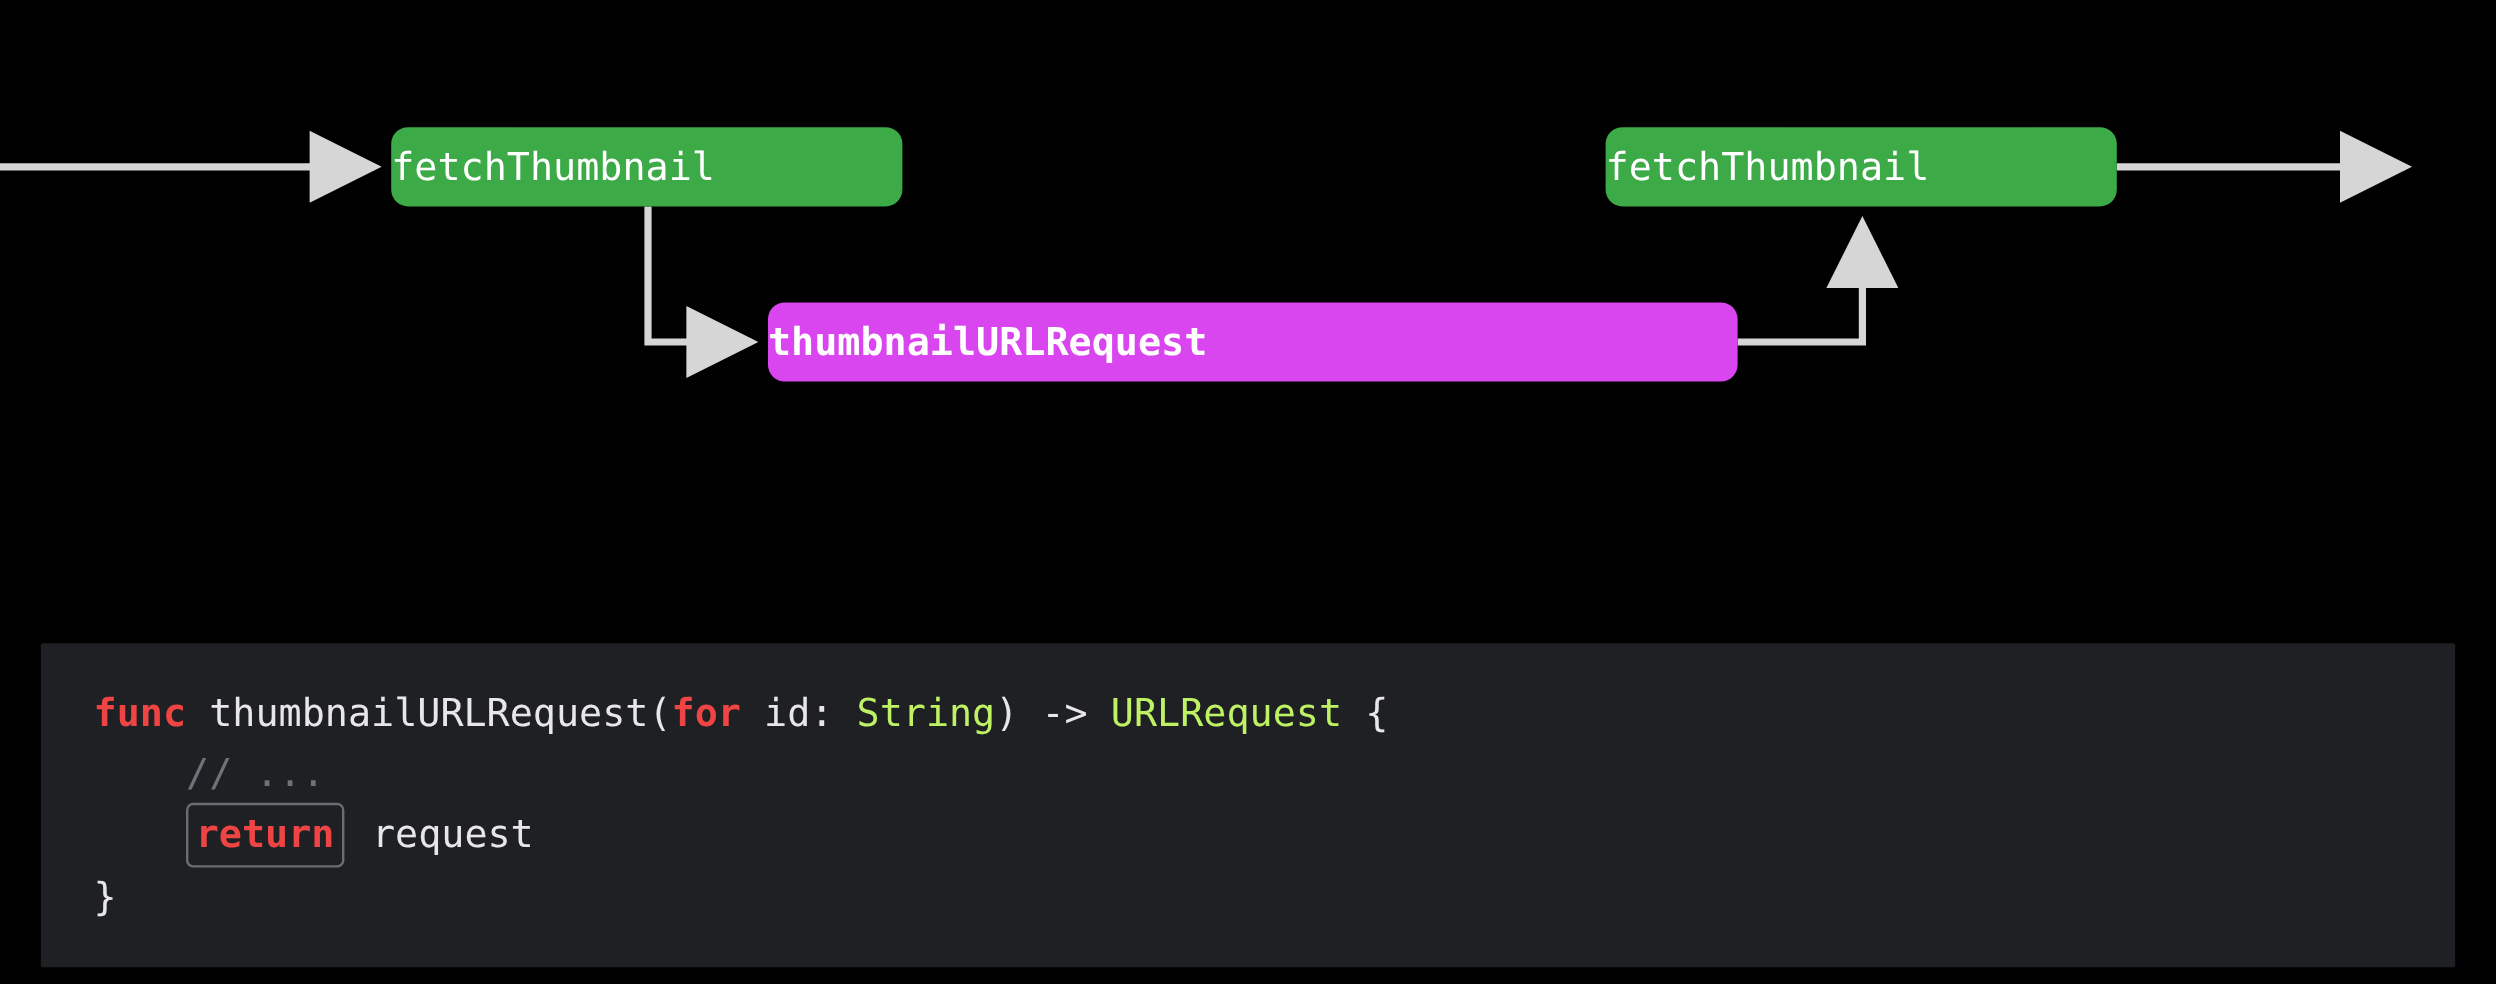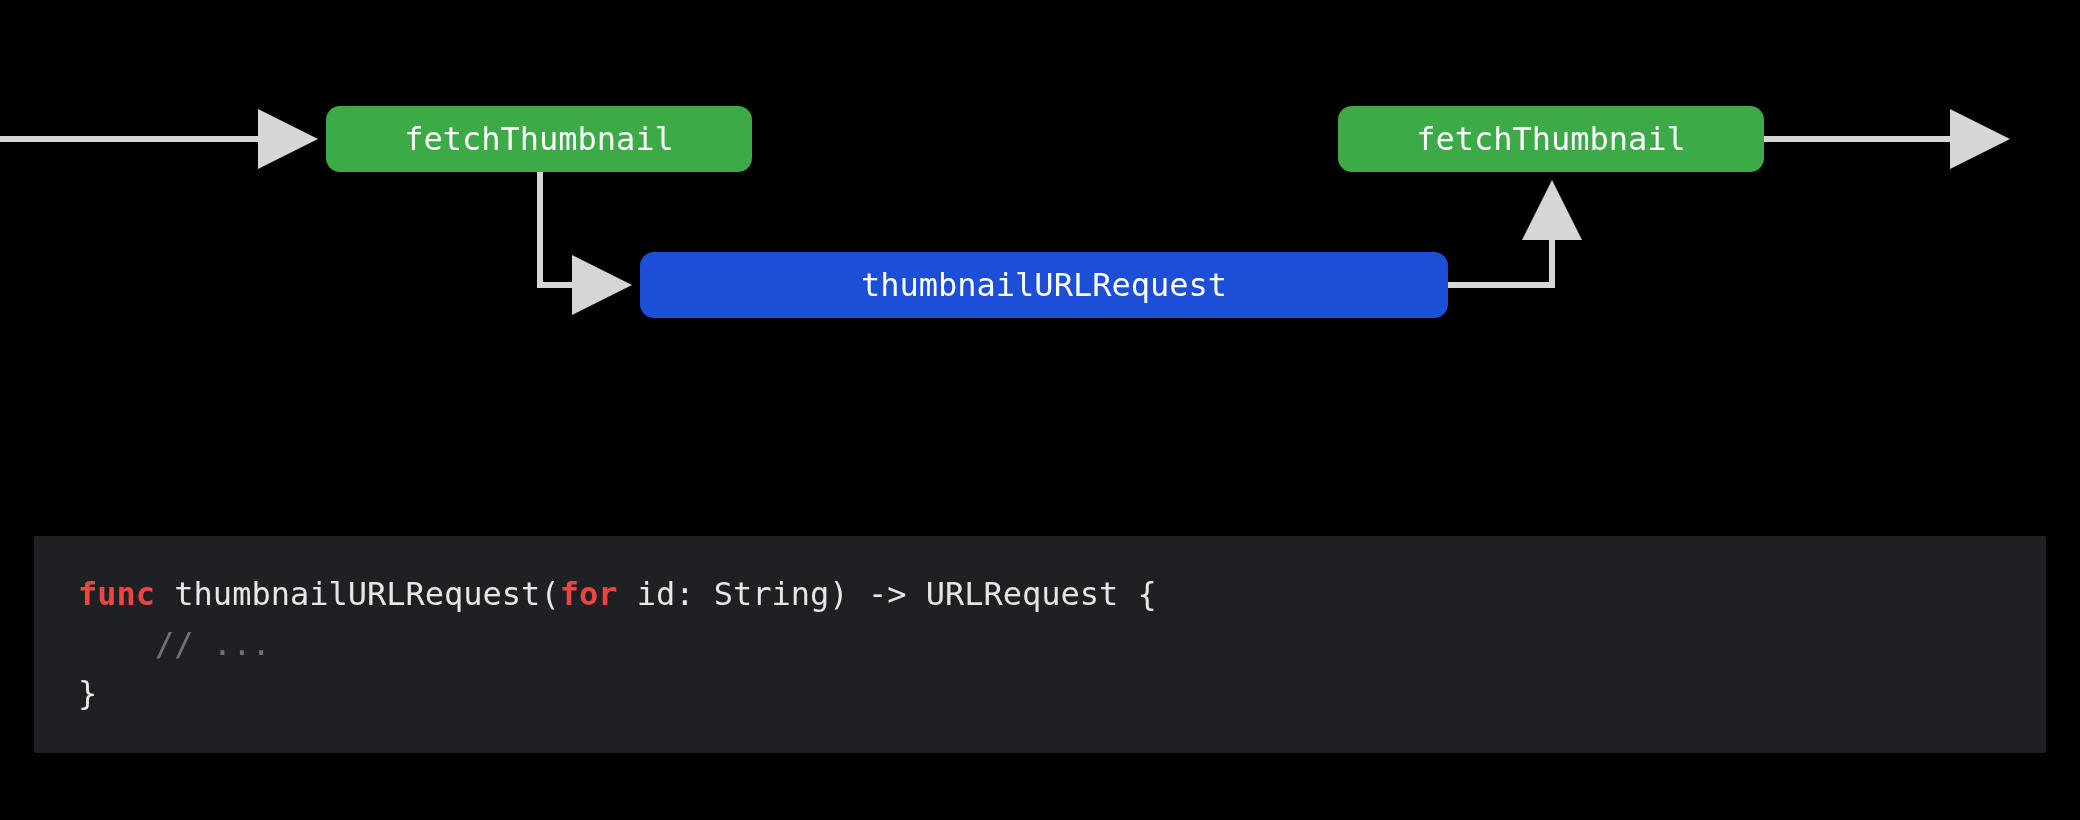--- a/index.html
+++ b/index.html
@@ -16,31 +16,31 @@
     top: 0;
     left: 0;
     width: 2080px;
     height: 400px;
   }
   .node {
     position: absolute;
     border-radius: 14px;
     display: flex;
     align-items: center;
-    justify-content: center;
     font-size: 32px;
     font-weight: 400;
     color: #fff;
     font-family: 'SF Mono', 'Menlo', 'Monaco', 'Consolas', monospace;
   }
   .node-green {
     background: #3caa47;
   }
   .node-orange {
-    background: #1d4ed8;
+    background: #d946ef;
+    font-weight: bold;
   }
   #node-left   { left: 326px;  top: 106px; width: 426px; height: 66px; }
   #node-middle { left: 640px;  top: 252px; width: 808px; height: 66px; }
   #node-right  { left: 1338px; top: 106px; width: 426px; height: 66px; }
 
   svg.arrows {
     position: absolute;
     top: 0; left: 0;
     width: 2080px;
     height: 400px;
@@ -56,21 +56,21 @@
     padding: 34px 44px 34px 44px;
     font-size: 32px;
     line-height: 1.55;
     color: #e7e7e7;
     font-family: 'SF Mono', 'Menlo', 'Monaco', 'Consolas', monospace;
     font-weight: 400;
     border-radius: 2px;
   }
   .code-line { white-space: pre; }
   .kw-pink { color: #ef4444; font-weight: 700; }
-  .kw-violet { color: #e5e5e5; text-align: right; }
+  .kw-violet { color: #bef264; text-align: right; }
   .kw-comment { color: #6f7378; }
   .return-box {
     display: inline-block;
     padding: 0 6px;
     border: 2px solid #6a6d72;
     border-radius: 6px;
     margin-right: 4px;
   }
 </style>
 </head>
@@ -104,14 +104,15 @@
 
   <div id="node-right" class="node node-green">
     <span>fetchThumbnail</span>
   </div>
 
 </div>
 
 <div class="code-block">
   <div class="code-line"><span class="kw-pink">func</span><span> thumbnailURLRequest(</span><span class="kw-pink">for</span><span> id: </span><span class="kw-violet">String</span><span>) -&gt; </span><span class="kw-violet">URLRequest</span><span> {</span></div>
   <div class="code-line"><span>    </span><span class="kw-comment">// ...</span></div>
+  <div class="code-line"><span>    </span><span class="return-box"><span class="kw-pink">return</span></span><span> request</span></div>
   <div class="code-line"><span>}</span></div>
 </div>
 
 </body></html>

